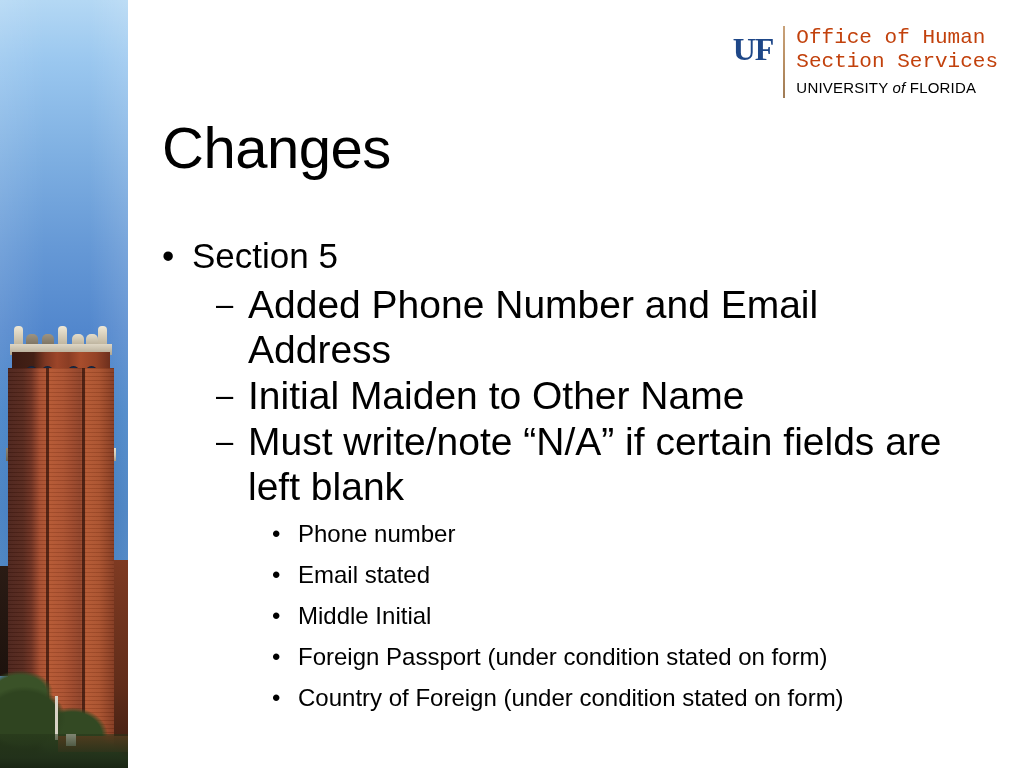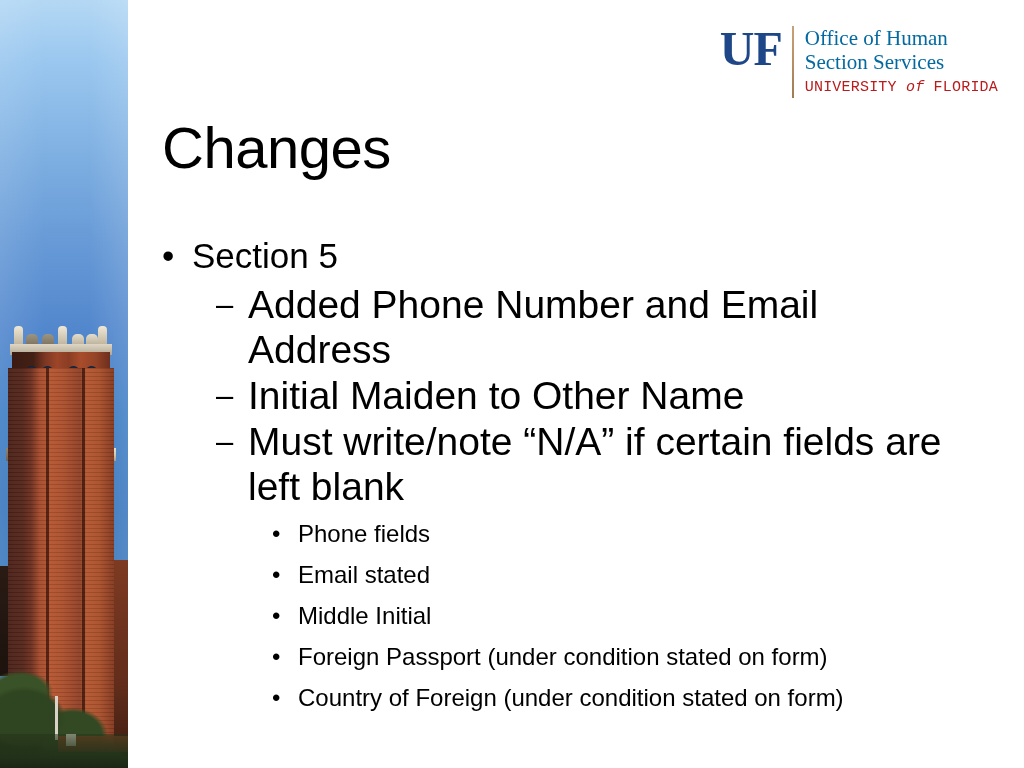--- a/index.html
+++ b/index.html
@@ -243,52 +243,52 @@
     position: absolute;
     top: 26px;
     right: 26px;
     display: flex;
     align-items: stretch;
     height: 72px;
   }
   #logo .uf-mark {
     font-family: "Liberation Serif", serif;
     font-weight: bold;
-    font-size: 48px;
+    font-size: 32px;
     line-height: 46px;
     letter-spacing: -1px;
     color: #1e4788;
     padding-right: 10px;
     display: flex;
     align-items: flex-start;
   }
   #logo .uf-divider {
     width: 2px;
     background: linear-gradient(to bottom, #c9a27a 0%, #b98f63 50%, #9f7b55 100%);
     margin-right: 11px;
   }
   #logo .logo-text {
     display: flex;
     flex-direction: column;
     justify-content: flex-start;
   }
   #logo .logo-line1,
   #logo .logo-line2 {
-    font-family: Liberation Serif, serif;
+    font-family: Liberation Mono, monospace;
     font-size: 21px;
     line-height: 24px;
-    color: #0369a1;
+    color: #c2410c;
     white-space: nowrap;
   }
   #logo .logo-line3 {
-    font-family: Liberation Mono, monospace;
+    font-family: Liberation Sans, sans-serif;
     font-size: 15px;
     line-height: 21px;
     margin-top: 3px;
-    color: #b91c1c;
+    color: #000000;
     letter-spacing: 0.2px;
     white-space: nowrap;
   }
   #logo .logo-line3 .of {
     font-style: italic;
     font-weight: normal;
   }
 
   
   #slide-title {
@@ -440,21 +440,21 @@
   </div>
 
   <div class="bullet-row lvl2">
     <span class="bullet-mark">–</span>
     <span class="bullet-text">Must write/note “N/A” if certain fields are left blank</span>
   </div>
 
   <div class="lvl3-group">
     <div class="bullet-row lvl3">
       <span class="bullet-mark">•</span>
-      <span class="bullet-text">Phone fields</span>
+      <span class="bullet-text">Phone number</span>
     </div>
     <div class="bullet-row lvl3">
       <span class="bullet-mark">•</span>
       <span class="bullet-text">Email stated</span>
     </div>
     <div class="bullet-row lvl3">
       <span class="bullet-mark">•</span>
       <span class="bullet-text">Middle Initial</span>
     </div>
     <div class="bullet-row lvl3">

